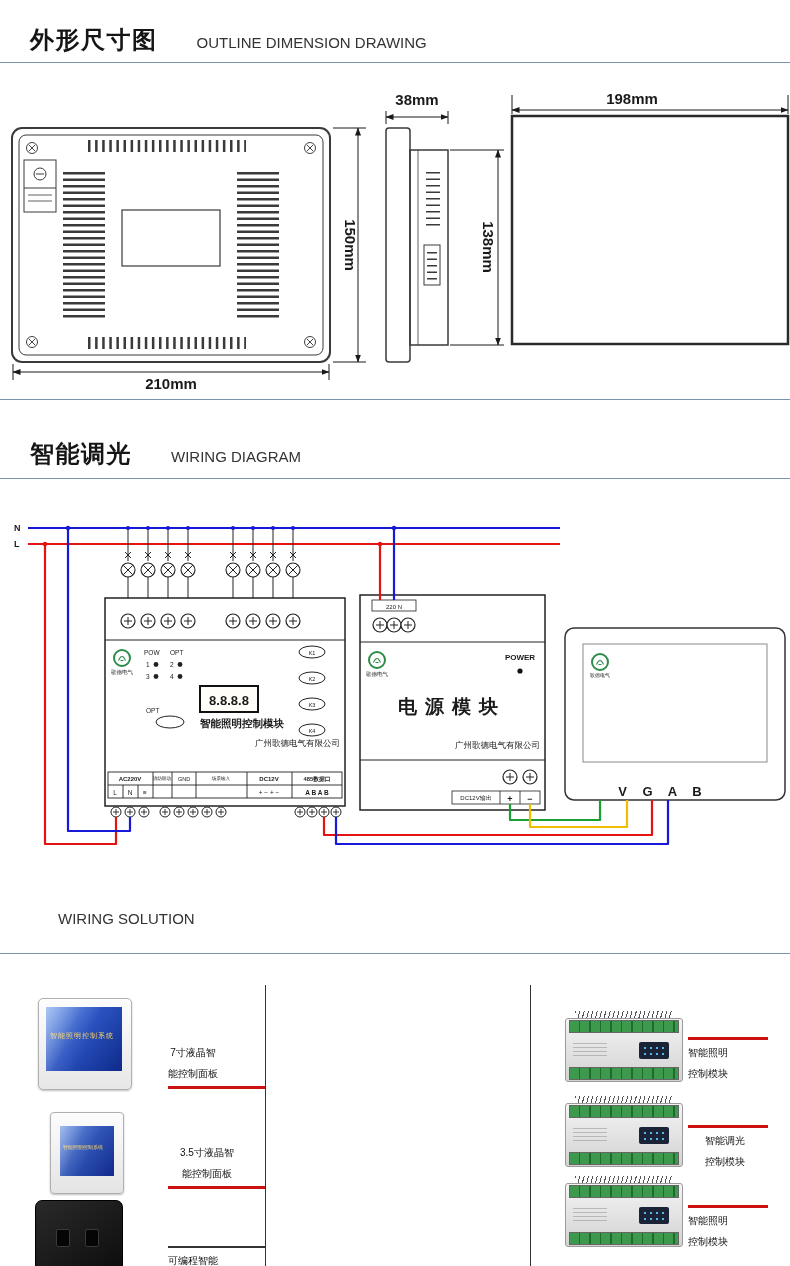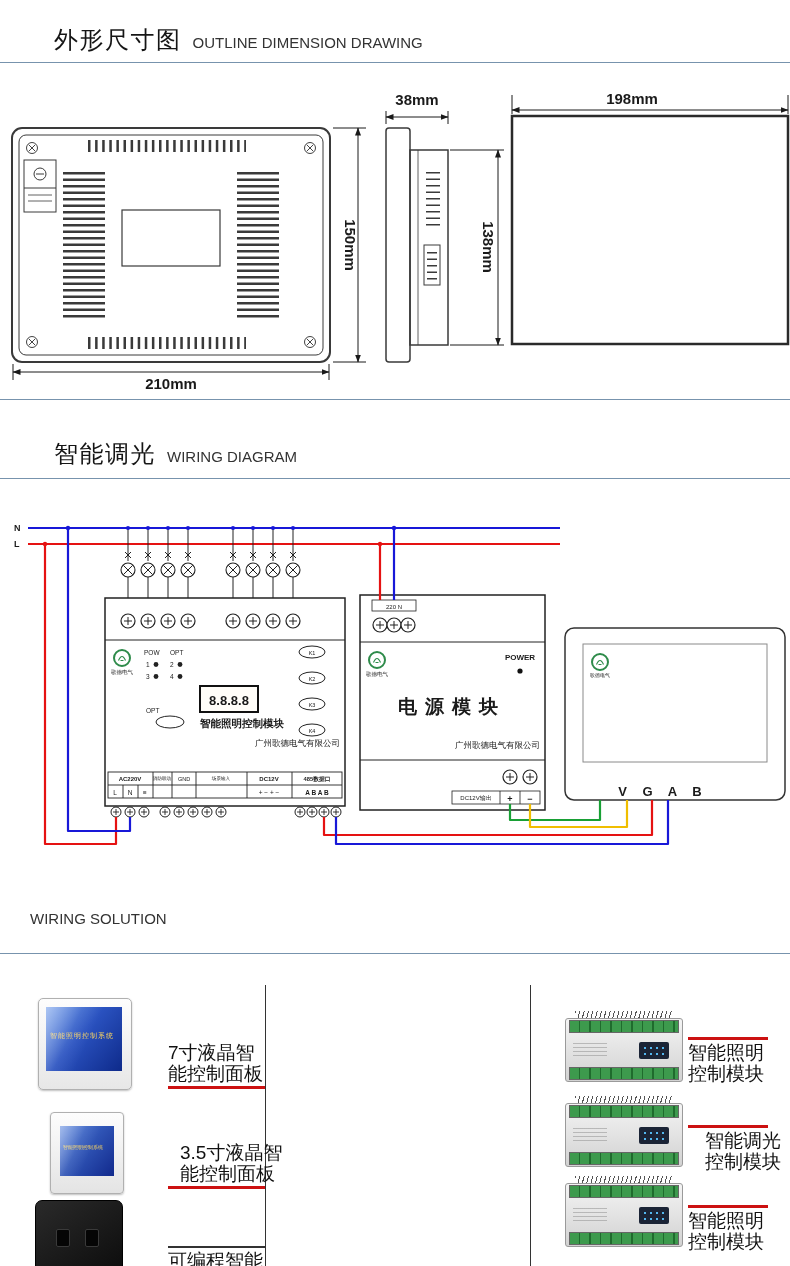--- a/index.html
+++ b/index.html
@@ -1,26 +1,26 @@
 <!DOCTYPE html>
 <html><head>
 <meta charset="utf-8">
 <style>
   html,body{margin:0;padding:0;}
   body{width:790px;height:1266px;position:relative;background:#fff;overflow:hidden;
        font-family:"Liberation Sans","DejaVu Sans",sans-serif;}
   .abs{position:absolute;}
   .sec-head{position:absolute;left:30px;display:flex;align-items:baseline;gap:11px;white-space:nowrap;}
-  .sec-head .cn{font-size:24px;font-weight:400;color:#151515;letter-spacing:1.5px;margin-left:24px;}
-  .sec-head .en{font-size:15px;color:#333;}
+  .sec-head .cn{font-size:24px;font-weight:700;color:#151515;letter-spacing:1.5px;}
+  .sec-head .en{font-size:15px;color:#333;margin-left:28px;}
   .hr{position:absolute;left:0;width:790px;height:1px;background:#7793ad;}
   svg text{font-family:"Liberation Sans","DejaVu Sans",sans-serif;fill:#1a1a1a;}
   .dimtxt{font-size:15px;font-weight:700;}
   .vline{position:absolute;width:1px;background:#333;}
-  .lbl{position:absolute;font-size:19px;line-height:21px;color:#111;}
+  .lbl{position:absolute;font-size:10px;line-height:21px;color:#111;text-align:center;}
   .redline{position:absolute;height:3px;background:#cc1111;}
   .blkline{position:absolute;height:2px;background:#333;}
   
   .p7{position:absolute;left:38px;top:998px;width:92px;height:90px;background:linear-gradient(#fdfdfd,#e7e7e7);
       border:1px solid #b0b0b0;border-radius:5px;box-shadow:0 1px 2px rgba(0,0,0,.25);}
   .p7 .scr{position:absolute;left:7px;top:8px;width:76px;height:64px;overflow:hidden;
       background:linear-gradient(130deg,#5a8de8 0%,#2a52c0 45%,#0e2a8a 100%);}
   .p7 .scr .tx{position:absolute;left:4px;top:24px;font-size:7px;color:#ffd75e;letter-spacing:1px;white-space:nowrap;}
   .gloss{position:absolute;left:0;top:0;right:0;bottom:0;
       background:linear-gradient(115deg,rgba(255,255,255,.5) 0%,rgba(255,255,255,.08) 35%,transparent 55%);}

